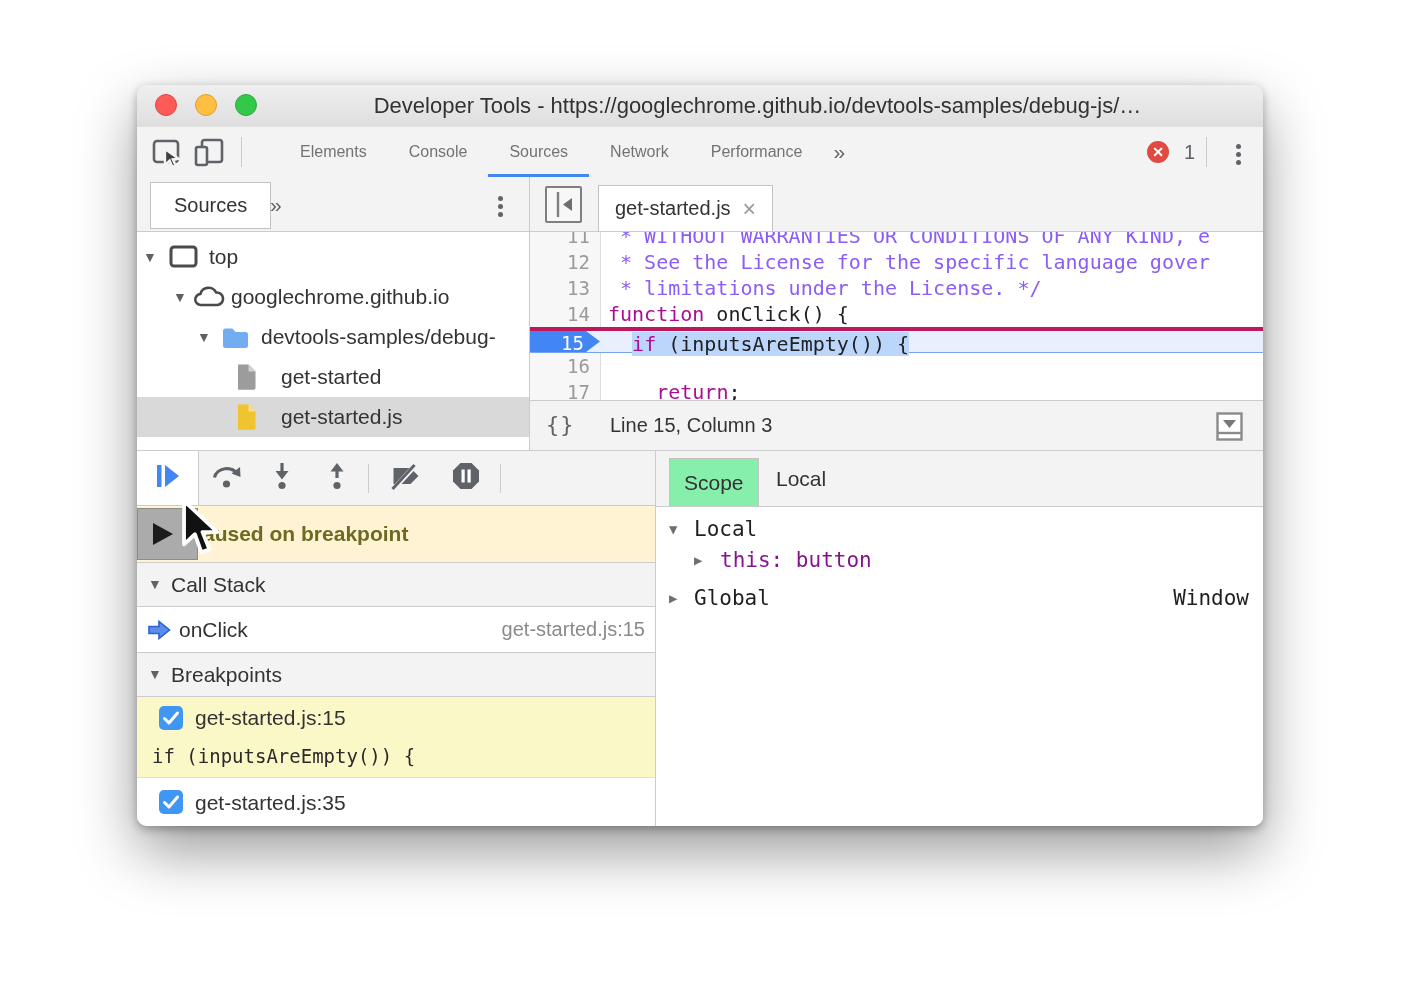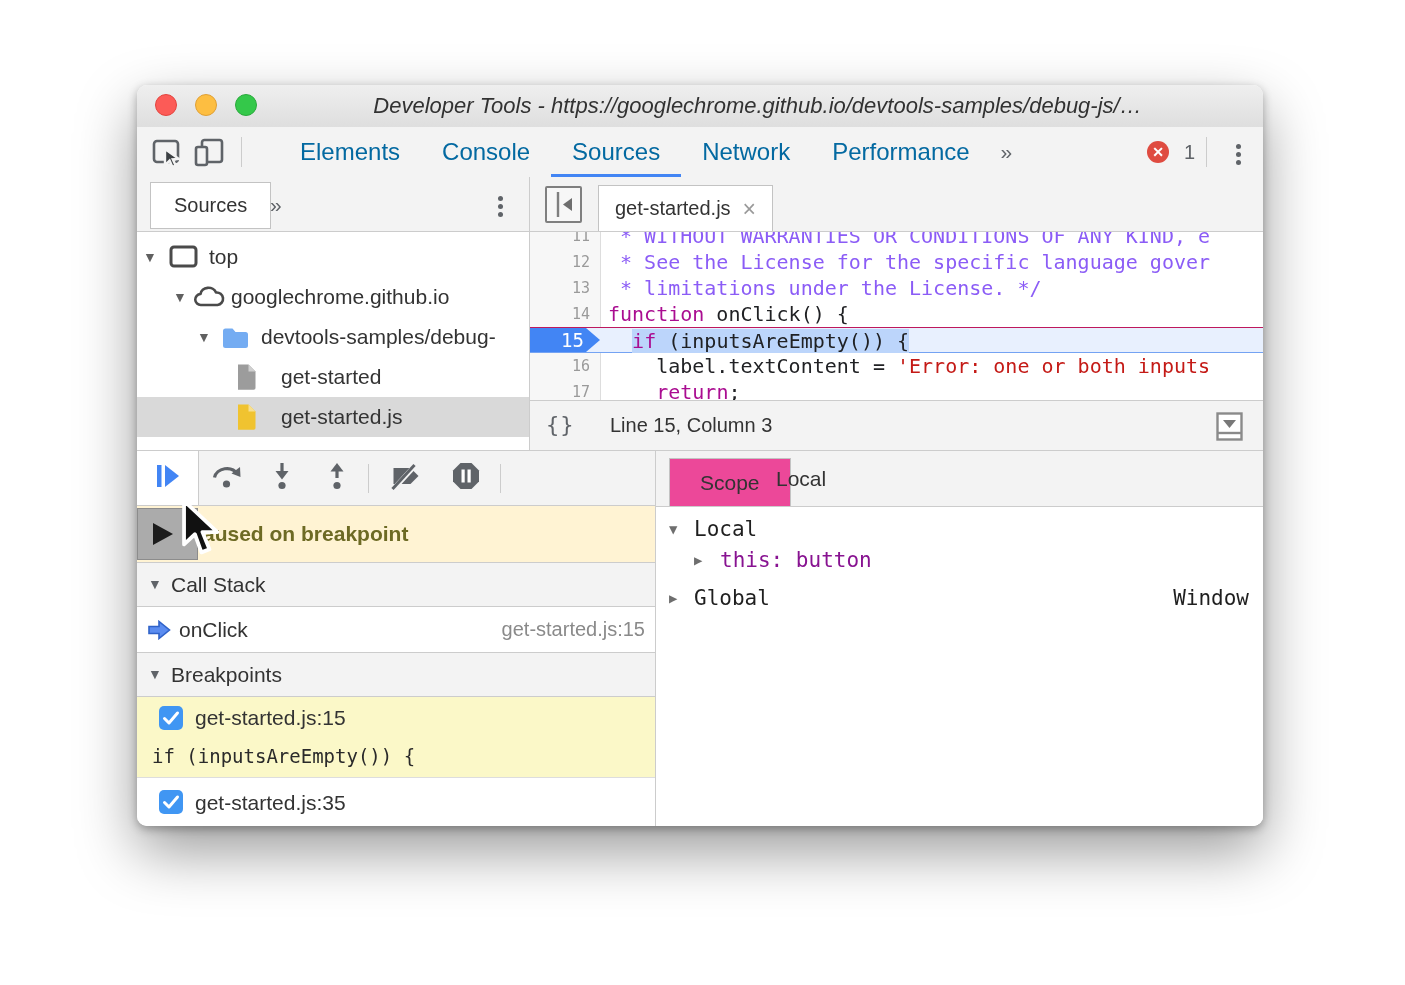--- a/index.html
+++ b/index.html
@@ -5,28 +5,28 @@
   html,body{margin:0;padding:0;background:#fff;}
   .stage{position:relative;width:1405px;height:985px;background:#fff;overflow:hidden;font-family:"Liberation Sans",sans-serif;}
   .window{position:absolute;left:137px;top:85px;width:1126px;height:741px;border-radius:10px;overflow:hidden;
           background:#fff;box-shadow:0 25px 60px rgba(0,0,0,.40),0 3px 10px rgba(0,0,0,.30);}
   
   .titlebar{position:absolute;left:0;top:0;right:0;height:42px;background:linear-gradient(#efefef,#dedede);border-bottom:1px solid #bcbcbc;}
   .tl{position:absolute;top:9px;width:22px;height:22px;border-radius:50%;box-sizing:border-box;}
   .tl.red{left:18px;background:#fc5b57;border:1px solid #e2443e;}
   .tl.yellow{left:58px;background:#fdbe41;border:1px solid #df9f34;}
   .tl.green{left:98px;background:#34c84a;border:1px solid #2aa93c;}
-  .title{position:absolute;left:130px;right:15px;top:0;line-height:41px;text-align:center;font-size:22px;font-weight:500;color:#323232;white-space:nowrap;overflow:hidden;font-style:italic;}
+  .title{position:absolute;left:130px;right:15px;top:0;line-height:41px;text-align:center;font-size:22px;font-weight:500;color:#323232;white-space:nowrap;overflow:hidden;}
   
   .toolbar{position:absolute;left:0;top:42px;right:0;height:50px;background:#f3f3f3;border-bottom:1px solid #ccc;}
   .tb-icon{position:absolute;top:10px;}
   .tb-sep{position:absolute;width:1px;background:#ccc;}
   .toolbar .tb-sep{left:104px;top:10px;height:30px;}
   .mtabs{position:absolute;left:142px;top:0;bottom:0;display:flex;align-items:stretch;}
-  .mtab{padding:0 21px;font-size:24px;color:#0369a1;display:flex;align-items:center;position:relative;cursor:default;}
+  .mtab{padding:0 21px;font-size:16px;color:#737373;display:flex;align-items:center;position:relative;cursor:default;}
   .mtab.selected{font-weight:400;}
   .mtab.selected::after{content:"";position:absolute;left:0;right:0;bottom:-1px;height:4px;background:#4285f4;}
   .mchev{padding:0 10px;font-size:21px;color:#5f6368;display:flex;align-items:center;}
   .err-badge{position:absolute;right:94px;top:14px;width:22px;height:22px;border-radius:50%;background:#df4b40;color:#fff;
              font-size:14px;font-weight:bold;text-align:center;line-height:22px;}
   .err-count{position:absolute;right:68px;top:0;line-height:50px;font-size:20px;color:#5f6368;}
   .toolbar .sep2{right:56px;top:10px;height:30px;left:auto;}
   .kebab{width:5px;display:inline-block;}
   .kebab i{display:block;width:5px;height:5px;border-radius:50%;background:#5f6368;margin:3px 0;}
   .toolbar .kebab{position:absolute;right:22px;top:14px;}
@@ -45,24 +45,24 @@
   .trow .tlabel{position:absolute;top:0;line-height:40px;font-size:21px;color:#333;white-space:nowrap;}
   .editor-pane{position:absolute;left:393px;top:92px;width:733px;height:273px;background:#fff;}
   .ed-tabbar{position:absolute;left:0;top:0;right:0;height:55px;background:#f3f3f3;border-bottom:1px solid #ccc;box-sizing:border-box;}
   .navtoggle{position:absolute;left:15px;top:9px;width:37px;height:37px;box-sizing:border-box;border:2px solid #7f7f7f;border-radius:2px;background:#f7f7f7;}
   .ed-tab{position:absolute;left:68px;top:8px;bottom:0;background:#fff;border:1px solid #c3c3c3;border-bottom:none;
           padding:0 16px;display:flex;align-items:center;gap:12px;font-size:20px;color:#333;}
   .ed-tab .close{font-size:23px;color:#9a9a9a;line-height:20px;}
   .code-wrap{position:absolute;left:0;top:55px;right:0;height:168px;overflow:hidden;background:#fff;}
   .gutter-bg{position:absolute;left:0;top:0;bottom:0;width:70px;background:#f7f7f7;border-right:1px solid #ddd;}
   .crow{position:absolute;left:0;right:0;height:26px;line-height:26px;font-family:"DejaVu Sans Mono",monospace;font-size:20px;white-space:pre;box-sizing:border-box;}
-  .crow .lnum{position:absolute;left:0;width:60px;text-align:right;color:#9a9a9a;font-size:15px;}
+  .crow .lnum{position:absolute;left:0;width:60px;text-align:right;color:#9a9a9a;font-size:19px;}
   .crow .ltext{position:absolute;left:78px;right:0;overflow:hidden;}
   .tok-comment{color:#8b5cf6;}.tok-keyword{color:#aa0d91;}.tok-string{color:#c41a16;}.tok-plain{color:#202124;}
-  .crow.exec{background:#e8f0fe;border-top:1px solid #be185d;border-bottom:1px solid #74a3f3;}
+  .crow.exec{background:#e8f0fe;border-top:4px solid #be185d;border-bottom:1px solid #74a3f3;}
   .crow.exec .hl{background:#bcd5fb;}
   .chip{position:absolute;left:0;top:0;bottom:0;width:70px;background:#4285f4;color:#fff;text-align:right;box-sizing:border-box;
         padding-right:16px;font-size:19px;line-height:24px;clip-path:polygon(0 0,80% 0,100% 50%,80% 100%,0 100%);}
   .ed-status{position:absolute;left:0;bottom:0;right:0;height:50px;background:#f3f3f3;border-top:1px solid #ccc;box-sizing:border-box;}
   .pp{position:absolute;left:16px;line-height:47px;font-family:"DejaVu Sans Mono",monospace;font-size:22px;color:#5f6368;letter-spacing:1px;}
   .pos{position:absolute;left:80px;line-height:48px;font-size:20px;color:#333;}
   .drawer{position:absolute;right:20px;top:11px;}
   
   .debug-pane{position:absolute;left:0;top:365px;width:519px;height:376px;background:#fff;border-top:1px solid #ccc;border-right:1px solid #ccc;box-sizing:border-box;}
   .dbg-toolbar{position:absolute;left:0;top:0;right:0;height:55px;background:#f3f3f3;border-bottom:1px solid #ccc;box-sizing:border-box;}
@@ -84,21 +84,21 @@
   .cs-row .floc{position:absolute;right:10px;line-height:45px;font-size:20px;color:#8a8a8a;}
   .cs-arrow{position:absolute;left:9px;top:13px;}
   .bp-entry{position:absolute;left:0;right:0;border-bottom:1px solid #ddd;box-sizing:border-box;}
   .bp-entry.hl{background:#fbf8c8;}
   .cbox{position:absolute;left:22px;width:24px;height:24px;border-radius:5px;background:#4096f3;}
   .cbox svg{position:absolute;left:0;top:0;}
   .bp-label{position:absolute;left:58px;font-size:21px;color:#333;}
   .bp-code{position:absolute;left:15px;font-family:"DejaVu Sans Mono",monospace;font-size:19px;color:#2a2a2a;white-space:pre;}
   .scope-pane{position:absolute;left:519px;top:365px;width:607px;height:376px;background:#fff;border-top:1px solid #ccc;box-sizing:border-box;}
   .scope-tabs{position:absolute;left:0;top:0;right:0;height:56px;background:#f3f3f3;border-bottom:1px solid #ccc;box-sizing:border-box;}
-  .scope-tab{position:absolute;left:13px;top:7px;bottom:0;background:#ec4899;border:1px solid #c3c3c3;border-bottom:none;padding:0 30px;line-height:47px;font-size:21px;color:#333;}
+  .scope-tab{position:absolute;left:13px;top:7px;bottom:0;background:#86efac;border:1px solid #c3c3c3;border-bottom:none;padding:0 14px;line-height:47px;font-size:21px;color:#333;}
   .watch-label{position:absolute;left:110px;line-height:56px;font-size:21px;color:#333;padding:0 10px;}
   .scope-body{position:absolute;left:0;top:56px;right:0;bottom:0;background:#fff;overflow:hidden;}
   .srow{position:absolute;left:0;right:0;height:30px;font-family:"DejaVu Sans Mono",monospace;}
   .srow .tri{position:absolute;line-height:30px;font-size:14px;color:#6e6e6e;}
   .srow .slabel{position:absolute;line-height:30px;font-size:21px;color:#1f1f1f;white-space:pre;}
   .srow .slabel.purple{color:#881391;}
   .srow .svalue{position:absolute;right:14px;line-height:30px;font-size:21px;color:#1f1f1f;}
 </style>
 </head>
 <body>
@@ -207,21 +207,21 @@
           <span class="close">×</span>
         </span>
       </div>
       <div class="code-wrap" id="code-wrap">
         <div class="gutter-bg"></div>
       <div class="crow" style="top: -9px;"><div class="lnum">11</div><div class="ltext"><span class="tok-comment"> * WITHOUT WARRANTIES OR CONDITIONS OF ANY KIND, e</span></div></div>
           <div class="crow" style="top: 17px;"><div class="lnum">12</div><div class="ltext"><span class="tok-comment"> * See the License for the specific language gover</span></div></div>
           <div class="crow" style="top: 43px;"><div class="lnum">13</div><div class="ltext"><span class="tok-comment"> * limitations under the License. */</span></div></div>
           <div class="crow" style="top: 69px;"><div class="lnum">14</div><div class="ltext"><span class="tok-keyword">function</span><span class="tok-plain"> onClick() {</span></div></div>
           <div class="crow exec" style="top: 95px;"><div class="chip">15</div><div class="ltext"><span class="tok-plain">  </span><span class="tok-keyword hl">if</span><span class="tok-plain hl"> (inputsAreEmpty()) {</span></div></div>
-          <div class="crow" style="top: 121px;"><div class="lnum">16</div><div class="ltext"><span class="tok-plain">    label.textContent = </span><span class="tok-string">'Error: one or both inputs</span></div></div>
+          <div class="crow" style="top: 121px;"><div class="lnum">16</div></div>
           <div class="crow" style="top: 147px;"><div class="lnum">17</div><div class="ltext"><span class="tok-plain">    </span><span class="tok-keyword">return</span><span class="tok-plain">;</span></div></div>
         </div>
       <div class="ed-status">
         <span class="pp">{}</span>
         <span class="pos">Line 15, Column 3</span>
         <span class="drawer">
           <svg width="27" height="29" viewBox="0 0 27 29">
               <rect x="1.5" y="1.5" width="24" height="26" fill="#fff" stroke="#8a8a8a" stroke-width="2.4"></rect>
               <path d="M7 8 L20 8 L13.5 16 Z" fill="#787878"></path>
               <line x1="1.5" y1="21" x2="25.5" y2="21" stroke="#8a8a8a" stroke-width="2.4"></line>

